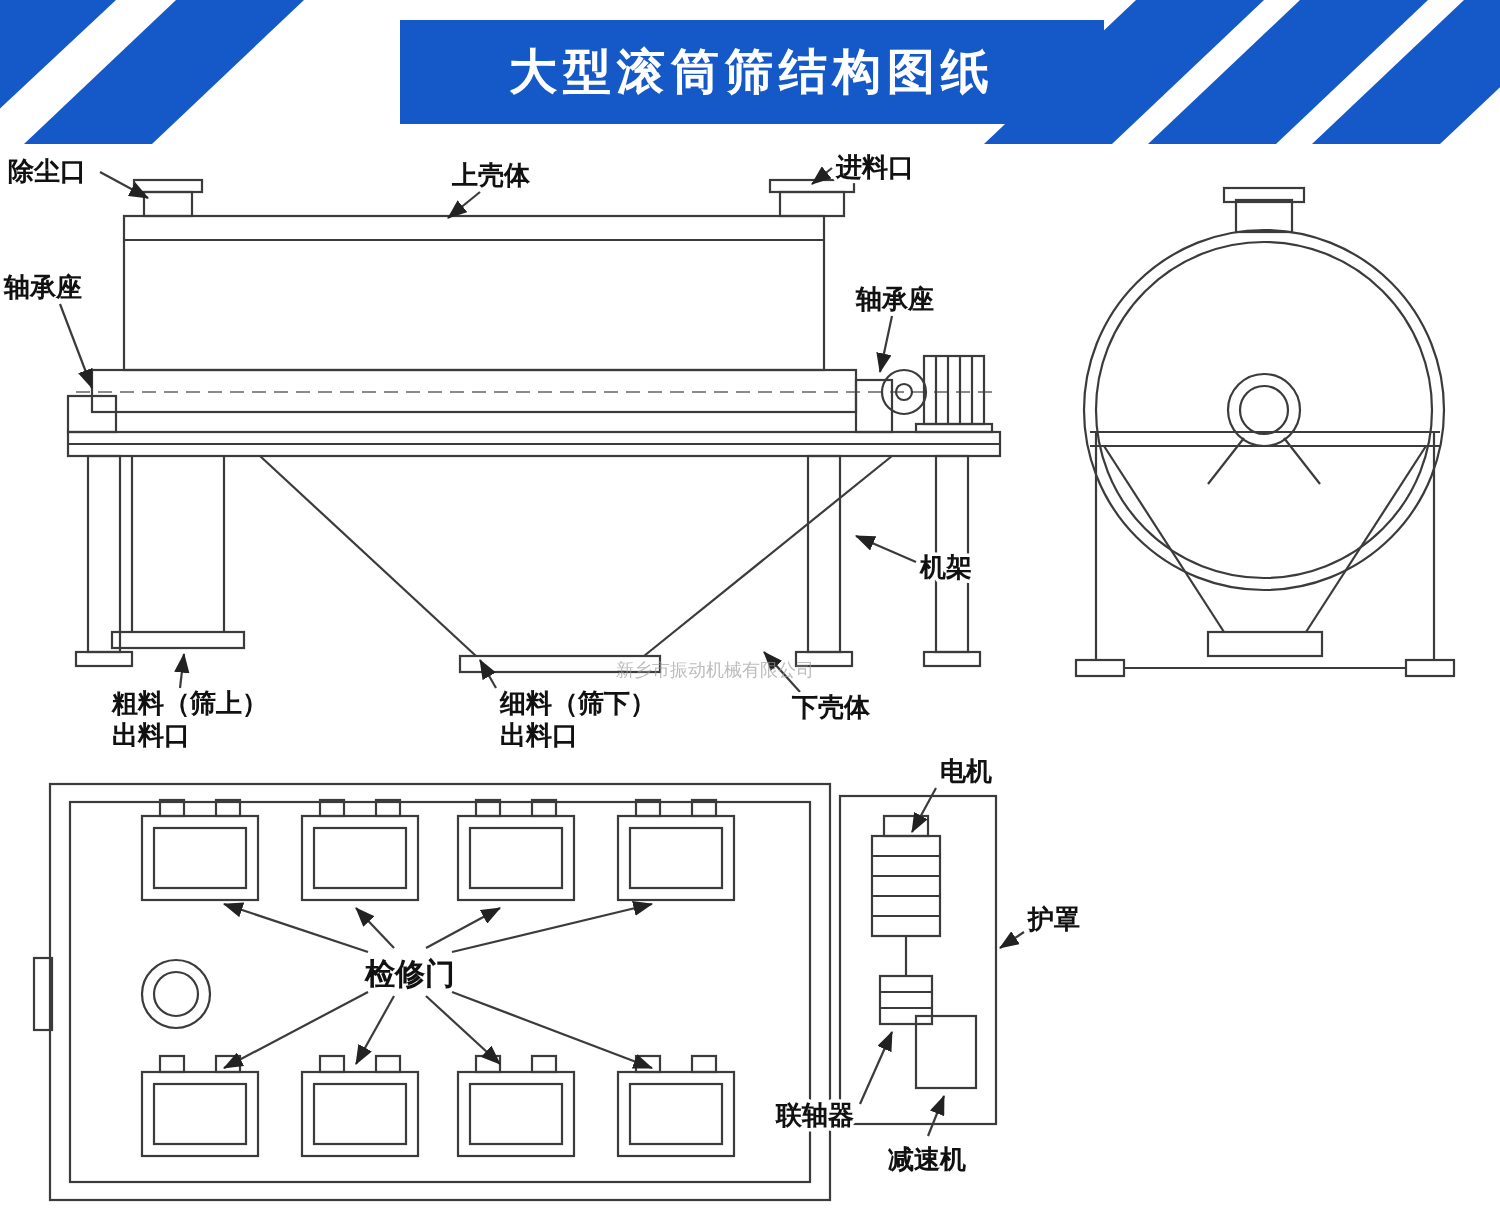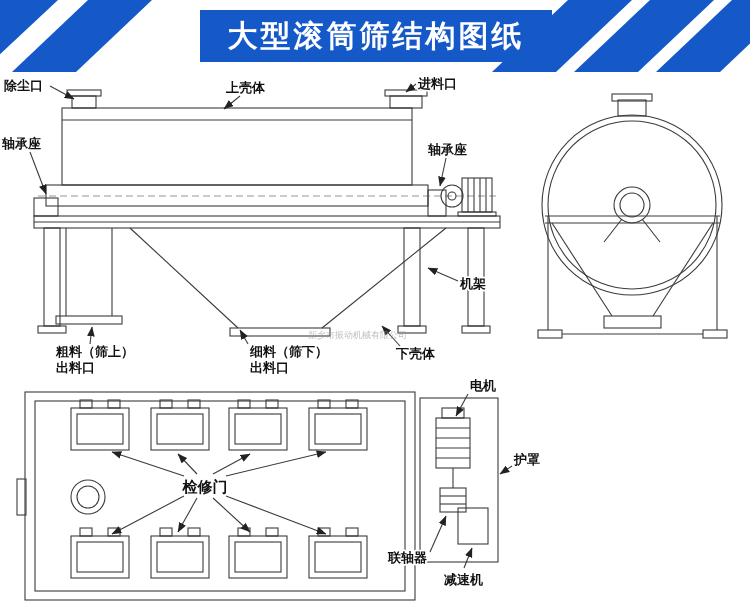--- a/index.html
+++ b/index.html
@@ -2,21 +2,21 @@
 <html><head>
 <meta charset="utf-8">
 <style>
   html,body{margin:0;padding:0;background:#fff;}
   .page{position:relative;width:750px;height:611px;background:#fff;overflow:hidden;
         font-family:"DejaVu Sans",sans-serif;}
   .stripes{position:absolute;top:0;left:0;}
   .stripes polygon{fill:#1558c8;}
   .banner{position:absolute;left:200px;top:10px;width:352px;height:52px;background:#1558c8;
           display:flex;align-items:center;justify-content:center;}
-  .banner h1{margin:0;font-size:30px;font-weight:700;color:#fff;letter-spacing:3px;
+  .banner h1{margin:0;font-size:24px;font-weight:700;color:#fff;letter-spacing:3px;
              font-family:"DejaVu Sans",sans-serif;}
   .drawing{position:absolute;top:0;left:0;}
   .drawing line,.drawing rect,.drawing circle,.drawing path,.drawing polyline{
     stroke:#3b3b3b;stroke-width:1.1;fill:none;}
   .drawing .dash{stroke:#8a8a8a;stroke-dasharray:7 4;stroke-width:0.9;}
   .lbl{font:700 13px "DejaVu Sans",sans-serif;fill:#111;stroke:#fff;stroke-width:3.5px;
        paint-order:stroke;stroke-linejoin:round;}
   .lbl-big{font:700 15px "DejaVu Sans",sans-serif;fill:#111;stroke:#fff;stroke-width:3.5px;
        paint-order:stroke;stroke-linejoin:round;text-anchor:middle;}
   .wm{font:400 9px "DejaVu Sans",sans-serif;fill:#9a9a9a;stroke:none;opacity:.65;}

